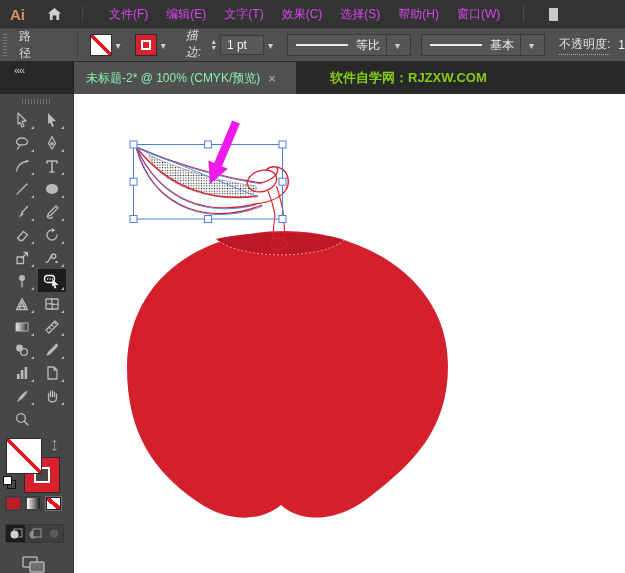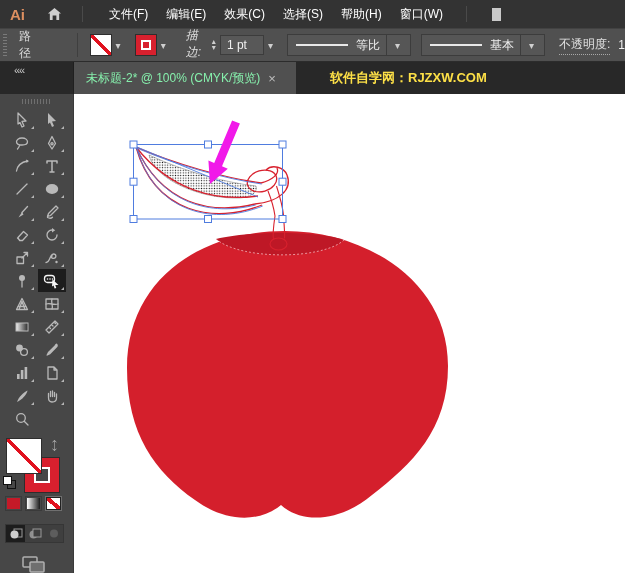--- a/index.html
+++ b/index.html
@@ -6,21 +6,21 @@
   html,body { width:625px; height:573px; overflow:hidden; background:#333; }
   body { font-family:"Liberation Sans","DejaVu Sans",sans-serif; font-size:12px; color:#e0e0e0; }
   .app { width:625px; height:573px; display:flex; flex-direction:column; }
 
   
   .menubar { height:28px; background:#333333; display:flex; align-items:center; flex:0 0 28px;gap:8px; }
   .ai-logo { color:#dd8f60; font-weight:bold; font-size:15px; margin-left:10px; letter-spacing:0; }
   .home-btn { margin-left:14px; display:flex; align-items:center; }
   .mb-sep { width:1px; height:16px; background:#4a4a4a; margin:0 9px 0 12px; }
   .menus { display:flex; }
-  .menu-item { padding:0 9px; line-height:28px; color:#ffffff; cursor:default; white-space:nowrap;text-align:right; }
+  .menu-item { padding:0 9px; line-height:28px; color:#d946ef; cursor:default; white-space:nowrap;text-align:right; }
   .arrange-docs { margin-left:8px; width:19px; height:13px; display:grid; grid-template-columns:9px 8px; grid-template-rows:6px 6px; gap:1px; }
   .arrange-docs div { background:#c9c9c9; }
   .arrange-docs .big { grid-row:1 / span 2; }
 
   
   .controlbar { height:34px; background:#505050; border-top:1px solid #424242; border-bottom:1px solid #2c2c2c; display:flex; align-items:center; flex:0 0 34px; overflow:hidden; }
   .cb-grip { width:6px; height:22px; margin-left:3px; background:repeating-linear-gradient(180deg,#7a7a7a 0 1px,transparent 1px 3px); }
   .cb-label { color:#d8d8d8; margin:0 0 0 12px; }
   .cb-sep { width:1px; height:24px; background:#3f3f3f; margin:0 12px 0 42px; }
   .swatch-combo { display:flex; align-items:center; margin-right:10px; }
@@ -37,21 +37,21 @@
   .style-drop .dchev { border-left:1px solid #3c3c3c; align-self:stretch; display:flex; align-items:center; padding:0 4px; }
   .opacity-wrap { display:flex; align-items:center; margin-left:14px; white-space:nowrap; }
   .opacity-val { margin-left:8px; color:#f0f0f0; }
 
   
   .tabstrip { height:32px; background:#282828; display:flex; flex:0 0 32px; }
   .dock-head { width:74px; background:#282828; border-right:1px solid #1f1f1f; color:#c8c8c8; font-size:11px; padding:2px 0 0 14px; letter-spacing:-1px; }
   .doc-tab { width:222px; background:#505050; display:flex; align-items:center; padding:0 8px 0 12px; margin-top:0; }
   .doc-tab .title { color:#86efac; font-size:12px; white-space:nowrap; overflow:hidden; }
   .doc-tab .close { margin-left:8px; color:#bdbdbd; font-size:13px; }
-  .watermark { flex:1; display:flex; align-items:center; padding-left:34px; color:#fde047; font-weight:bold; font-size:13px; white-space:nowrap; }
+  .watermark { flex:1; display:flex; align-items:center; padding-left:34px; color:#84cc16; font-weight:bold; font-size:13px; white-space:nowrap; }
 
   
   .main { flex:1; display:flex; min-height:0; }
   .dock { width:74px; background:#474747; position:relative; flex:0 0 74px; border-right:1px solid #3a3a3a; }
   .dock-grip { width:30px; height:5px; margin:5px auto 4px auto; background:repeating-linear-gradient(90deg,#6f6f6f 0 1px,transparent 1px 3px); }
   .tools { display:grid; grid-template-columns:28px 28px; justify-content:center; gap:0 2px; }
   .tool { width:28px; height:23px; display:flex; align-items:center; justify-content:center; position:relative; }
   .tool::after { content:""; position:absolute; right:2px; bottom:2px; width:0; height:0; border-left:3px solid transparent; border-bottom:3px solid #b5b5b5; }
   .tool.noflyout::after { display:none; }
   .tool.active { background:#1d1d1d; }
@@ -106,20 +106,21 @@
     <span class="ai-logo">Ai</span>
     <span class="home-btn">
       <svg width="15" height="14" viewBox="0 0 16 15">
         <path d="M8 1 L15 7 H13 V14 H10 V9 H6 V14 H3 V7 H1 Z" fill="#cfcfcf"></path>
       </svg>
     </span>
     <span class="mb-sep"></span>
     <nav class="menus">
       <span class="menu-item">文件(F)</span>
       <span class="menu-item">编辑(E)</span>
+      <span class="menu-item">文字(T)</span>
       <span class="menu-item">效果(C)</span>
       <span class="menu-item">选择(S)</span>
       <span class="menu-item">帮助(H)</span>
       <span class="menu-item">窗口(W)</span>
     </nav>
     <span class="mb-sep" style="margin-left:6px;"></span>
     <span class="arrange-docs">
       <div class="big"></div>
     </span>
   </header>

